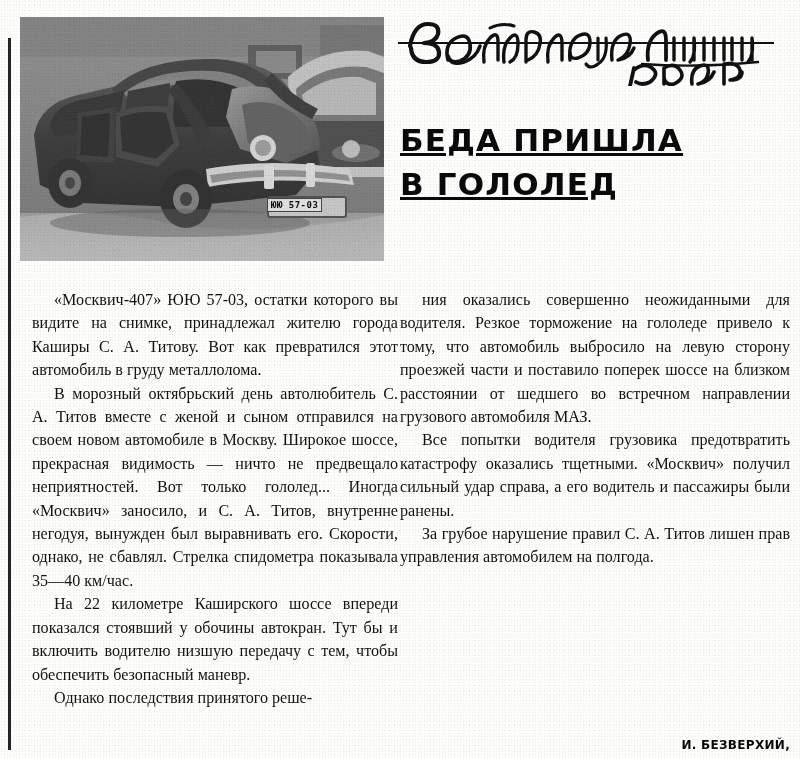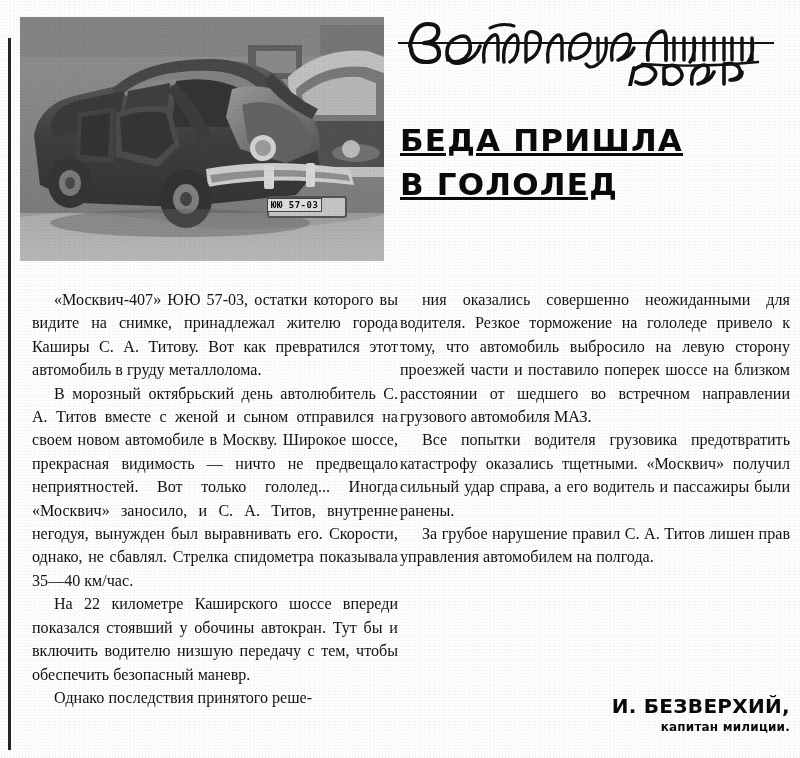--- a/index.html
+++ b/index.html
@@ -128,21 +128,21 @@
   .byline {
     position: absolute;
     left: 400px;
     top: 694px;
     width: 390px;
     text-align: right;
     font-family: "DejaVu Sans", "Liberation Sans", sans-serif;
     font-weight: 700;
     color: #0a0a0a;
   }
-  .byline-name { display: block; font-size: 20px; letter-spacing: .3px; }
+  .byline-name { display: block; font-size: 12px; letter-spacing: .3px; margin-top: 44px; }
   .byline-rank { display: block; font-size: 12px; margin-top: 2px; letter-spacing: .2px; }
 
   
   .grain {
     position: absolute;
     inset: 0;
     pointer-events: none;
     opacity: .055;
     background-image:
       radial-gradient(#000 0.5px, transparent 0.6px),

